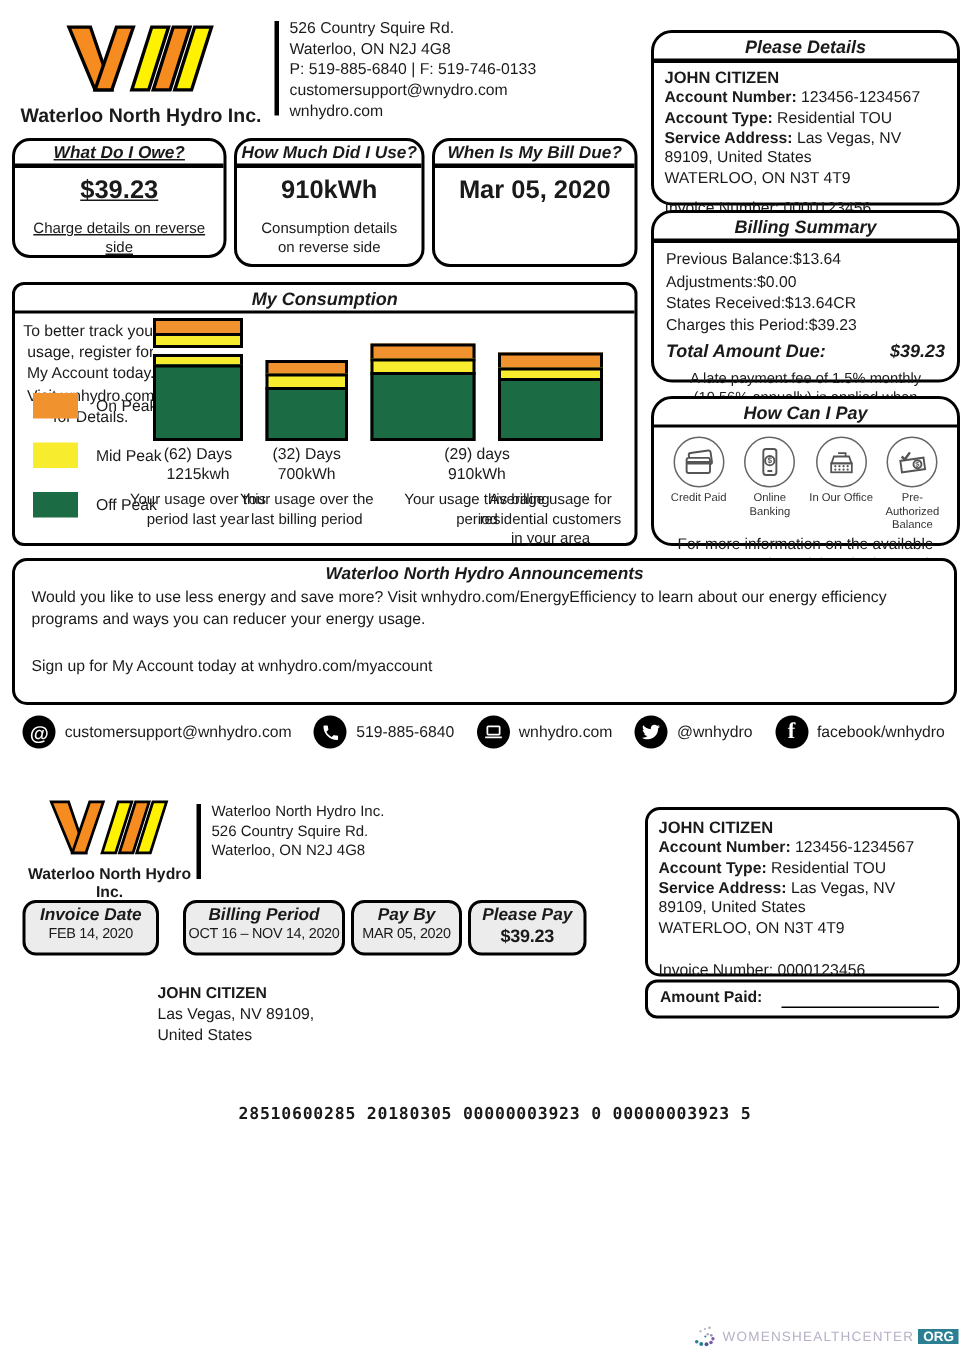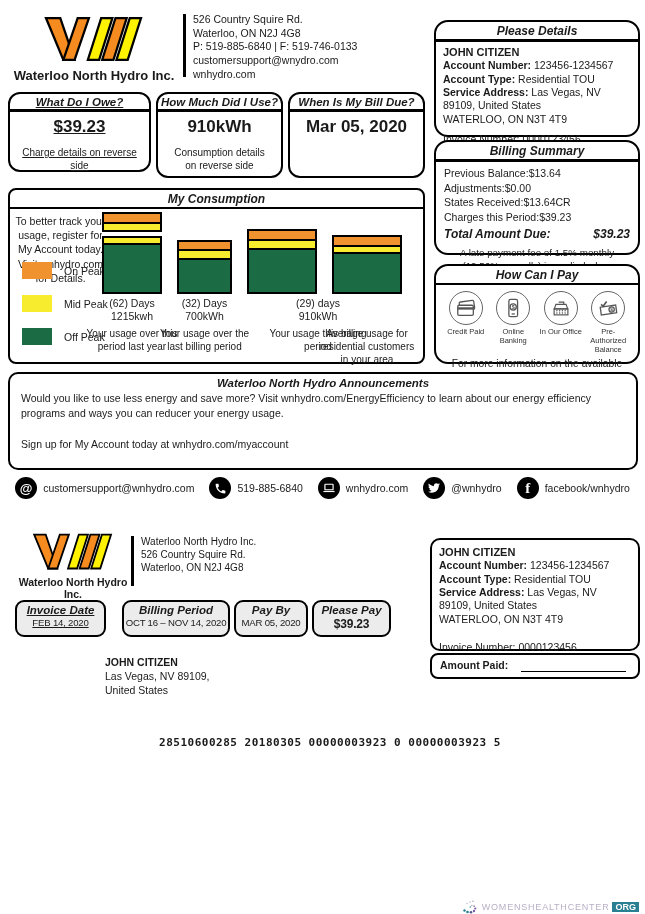--- a/index.html
+++ b/index.html
@@ -77,21 +77,21 @@
   .graybox .gtitle { font-weight:bold; font-style:italic; font-size:11.5px; margin-top:2px; }
   .graybox .gvalue { font-size:9.6px; letter-spacing:-0.2px; margin-top:1px; }
   .mail-block { left:105px; top:655px; font-size:10.5px; line-height:1.35; }
   .mail-name { font-weight:bold; }
   .amount-box { left:430px; top:653px; width:210px; height:26px; border-radius:8px; }
   .amount-label { font-weight:bold; font-size:10.5px; padding:4px 0 0 8px; }
   .amount-line { position:absolute; right:12px; top:16px; width:105px; border-bottom:1.5px solid #000; }
   .ocr-line { left:120px; top:736px; width:420px; text-align:center; font-family:"DejaVu Sans Mono", monospace; font-weight:bold; font-size:11px; letter-spacing:0.5px; }
 
   
-  .watermark { right:6px; bottom:0; display:flex; align-items:center; gap:3px; }
+  .watermark { right:6px; bottom:16px; display:flex; align-items:center; gap:3px; }
   .wm-text { font-size:9px; letter-spacing:0.8px; color:#b8b0c6; }
   .wm-org { font-size:9px; font-weight:bold; color:#fff; background:#2b7f93; padding:0 3px; }
 </style>
 </head>
 <body>
 
 <div class="page">
 
   <div class="abs logo-block">
     <svg width="120" height="47" viewBox="0 0 100 46">
@@ -349,21 +349,21 @@
     </svg>
     <div class="logo-text2">Waterloo North Hydro Inc.</div>
   </div>
   <div class="abs remit-divider"></div>
   <div class="abs remit-address">
     <div>Waterloo North Hydro Inc.</div>
     <div>526 Country Squire Rd.</div>
     <div>Waterloo, ON N2J 4G8</div>
   </div>
 
-  <div class="graybox" style="left:15px; width:91px;text-decoration:underline;">
+  <div class="graybox" style="left:15px; width:91px;">
     <div class="gtitle">Invoice Date</div>
     <div class="gvalue">FEB 14, 2020</div>
   </div>
   <div class="graybox" style="left:122px; width:108px;">
     <div class="gtitle">Billing Period</div>
     <div class="gvalue">OCT 16 – NOV 14, 2020</div>
   </div>
   <div class="graybox" style="left:234px; width:74px;">
     <div class="gtitle">Pay By</div>
     <div class="gvalue">MAR 05, 2020</div>

